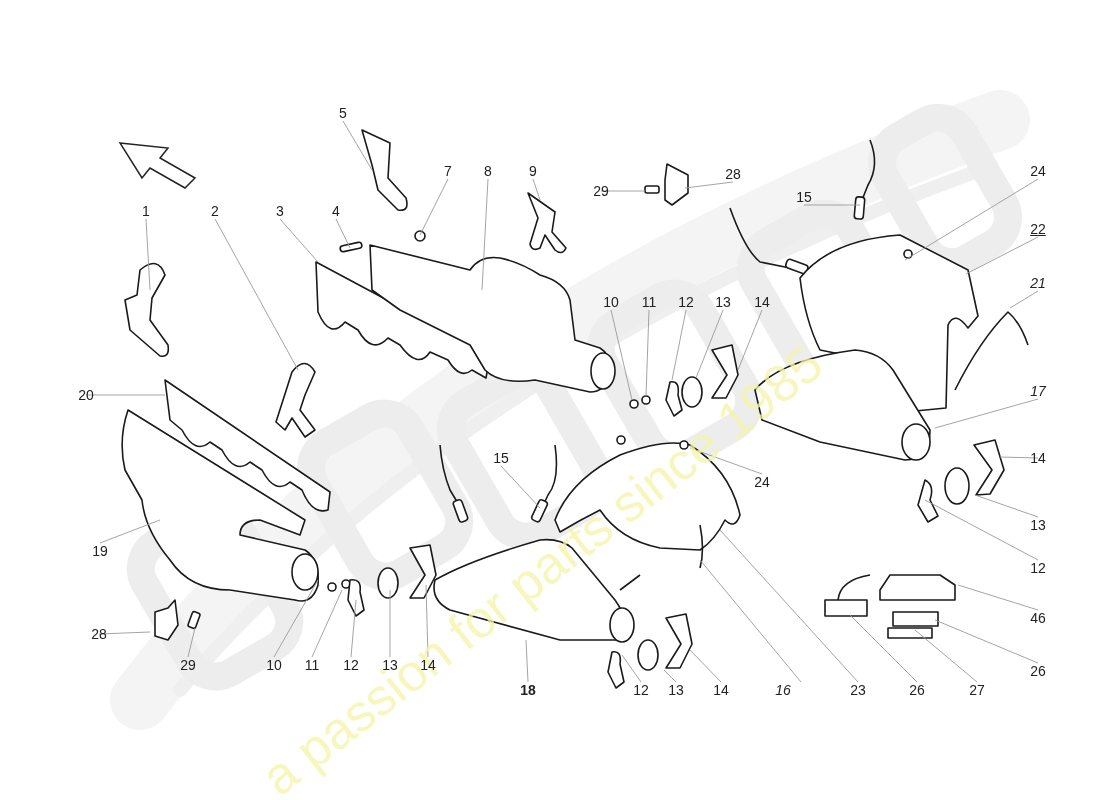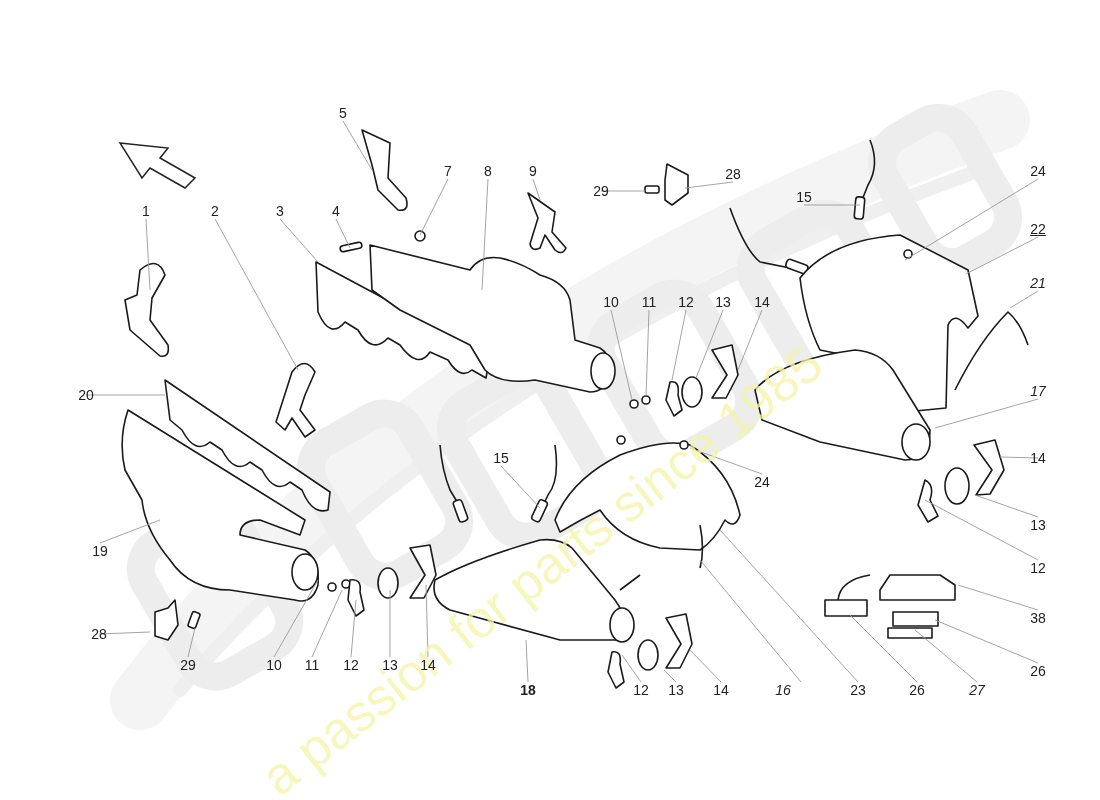--- a/index.html
+++ b/index.html
@@ -187,30 +187,30 @@
     <div class="callout" style="left: 723px; top: 302px;">13</div>
     <div class="callout" style="left: 762px; top: 302px;">14</div>
     <div class="callout" style="left: 86px; top: 395px;">20</div>
     <div class="callout" style="left: 1038px; top: 391px; font-style: italic;">17</div>
     <div class="callout" style="left: 501px; top: 458px;">15</div>
     <div class="callout" style="left: 762px; top: 482px;">24</div>
     <div class="callout" style="left: 1038px; top: 458px;">14</div>
     <div class="callout" style="left: 1038px; top: 525px;">13</div>
     <div class="callout" style="left: 100px; top: 551px;">19</div>
     <div class="callout" style="left: 1038px; top: 568px;">12</div>
-    <div class="callout" style="left: 1038px; top: 618px;">38</div>
+    <div class="callout" style="left: 1038px; top: 618px;">46</div>
     <div class="callout" style="left: 1038px; top: 671px;">26</div>
     <div class="callout" style="left: 99px; top: 634px;">28</div>
     <div class="callout" style="left: 188px; top: 665px;">29</div>
     <div class="callout" style="left: 274px; top: 665px;">10</div>
     <div class="callout" style="left: 312px; top: 665px;">11</div>
     <div class="callout" style="left: 351px; top: 665px;">12</div>
     <div class="callout" style="left: 390px; top: 665px;">13</div>
     <div class="callout" style="left: 428px; top: 665px;">14</div>
     <div class="callout" style="left: 528px; top: 690px; font-weight: bold;">18</div>
     <div class="callout" style="left: 641px; top: 690px;">12</div>
     <div class="callout" style="left: 676px; top: 690px;">13</div>
     <div class="callout" style="left: 721px; top: 690px;">14</div>
     <div class="callout" style="left: 783px; top: 690px; font-style: italic;">16</div>
     <div class="callout" style="left: 858px; top: 690px; text-align: center;">23</div>
     <div class="callout" style="left: 917px; top: 690px;">26</div>
-    <div class="callout" style="left: 977px; top: 690px; font-style: italic;">27</div>
+    <div class="callout" style="left: 977px; top: 690px;">27</div>
   </div>
 
 </body></html>

